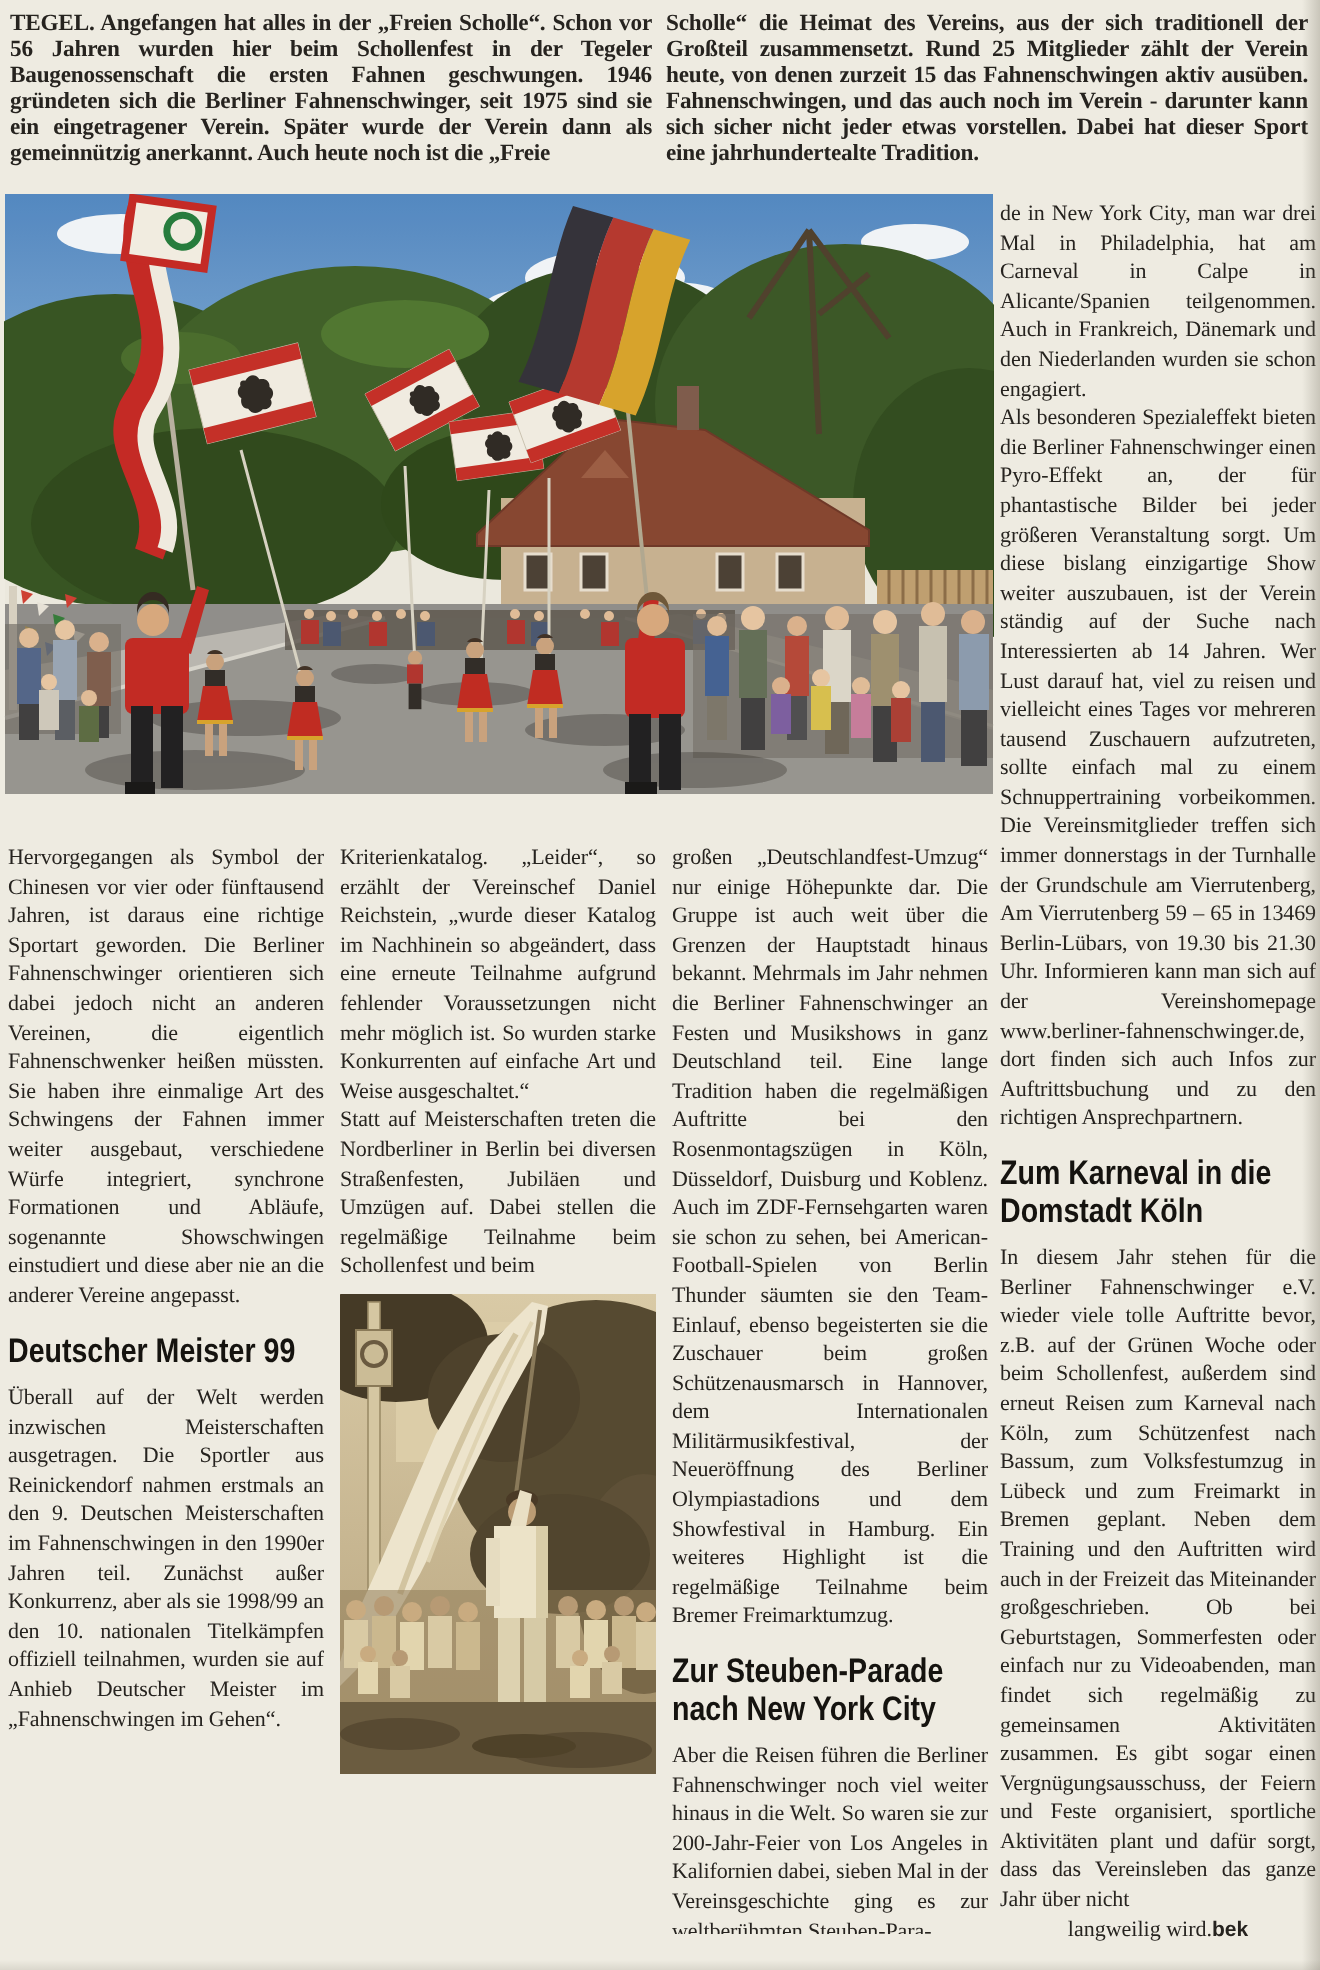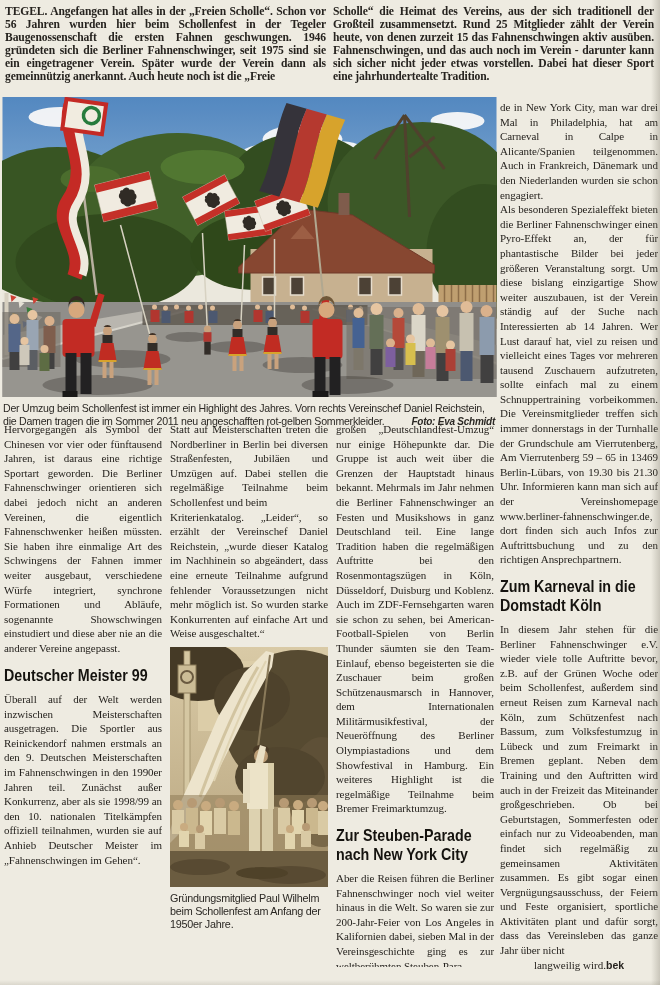--- a/index.html
+++ b/index.html
@@ -301,36 +301,32 @@
         <circle cx="324" cy="213" r="8" fill="#d8a87c"></circle>
         <path d="M316,211 a8,8 0 0 1 16,0 l0,-3 a8,9 0 0 0 -16,0 z" fill="#6b5434"></path>
         <rect x="312" y="260" width="11" height="38" fill="#1a1a1c"></rect>
         <rect x="327" y="260" width="11" height="38" fill="#1a1a1c"></rect>
         <rect x="310" y="294" width="16" height="6" fill="#111"></rect>
       </g>
       <rect width="494" height="300" fill="#cbb894" opacity="0.05"></rect>
     </svg>
   </div>
 
-  <div class="caption-main">
-    <span>Der Umzug beim Schollenfest ist immer ein Highlight des Jahres. Vorn rechts Vereinschef Daniel Reichstein, die Damen tragen die im Sommer 2011 neu angeschafften rot-gelben Sommerkleider.</span>
-    <span class="credit">Foto: Eva Schmidt</span>
-  </div>
 
   <div class="col col1">
     <p class="body">Hervorgegangen als Symbol der Chinesen vor vier oder fünftausend Jahren, ist daraus eine richtige Sportart geworden. Die Berliner Fahnenschwinger orientieren sich dabei jedoch nicht an anderen Vereinen, die eigentlich Fahnenschwenker heißen müssten. Sie haben ihre einmalige Art des Schwingens der Fahnen immer weiter ausgebaut, verschiedene Würfe integriert, synchrone Formationen und Abläufe, sogenannte Showschwingen einstudiert und diese aber nie an die anderer Vereine angepasst.</p>
     <h2>
       <span class="hl">Deutscher Meister 99</span>
     </h2>
     <p class="body">Überall auf der Welt werden inzwischen Meisterschaften ausgetragen. Die Sportler aus Reinickendorf nahmen erstmals an den 9. Deutschen Meisterschaften im Fahnenschwingen in den 1990er Jahren teil. Zunächst außer Konkurrenz, aber als sie 1998/99 an den 10. nationalen Titelkämpfen offiziell teilnahmen, wurden sie auf Anhieb Deutscher Meister im „Fahnenschwingen im Gehen“.</p>
   </div>
 
   <div class="col col2">
+    <p class="body">Kriterienkatalog. „Leider“, so erzählt der Vereinschef Daniel Reichstein, „wurde dieser Katalog im Nachhinein so abgeändert, dass eine erneute Teilnahme aufgrund fehlender Voraussetzungen nicht mehr möglich ist. So wurden starke Konkurrenten auf einfache Art und Weise ausgeschaltet.“</p>
     <p class="body">Statt auf Meisterschaften treten die Nordberliner in Berlin bei diversen Straßenfesten, Jubiläen und Umzügen auf. Dabei stellen die regelmäßige Teilnahme beim Schollenfest und beim</p>
-    <p class="body">Kriterienkatalog. „Leider“, so erzählt der Vereinschef Daniel Reichstein, „wurde dieser Katalog im Nachhinein so abgeändert, dass eine erneute Teilnahme aufgrund fehlender Voraussetzungen nicht mehr möglich ist. So wurden starke Konkurrenten auf einfache Art und Weise ausgeschaltet.“</p>
     <div class="photo2">
       <svg width="158" height="240" viewBox="0 0 158 240" xmlns="http://www.w3.org/2000/svg">
         <defs>
           <linearGradient id="sep" x1="0" y1="0" x2="0" y2="1">
             <stop offset="0" stop-color="#d9caa6"></stop>
               <stop offset="1" stop-color="#b7a47e"></stop>
           </linearGradient>
         </defs>
         <rect width="158" height="240" fill="url(#sep)"></rect>
         <rect x="28" y="14" width="58" height="70" fill="#dccda8"></rect>
@@ -394,23 +390,20 @@
           <rect x="92" y="162" width="11" height="58" fill="#d6caa6"></rect>
           <rect x="77" y="218" width="13" height="6" fill="#3c3222"></rect>
           <rect x="91" y="220" width="13" height="6" fill="#3c3222"></rect>
         </g>
         <rect x="0" y="204" width="158" height="36" fill="#6b5c40"></rect>
         <ellipse cx="30" cy="220" rx="30" ry="8" fill="#584a32"></ellipse>
         <ellipse cx="120" cy="228" rx="36" ry="9" fill="#584a32"></ellipse>
         <ellipse cx="92" cy="226" rx="26" ry="6" fill="#4f4229"></ellipse>
       </svg>
     </div>
-    <div class="caption2">
-      <span>Gründungsmitglied Paul Wilhelm beim Schollenfest am Anfang der 1950er Jahre.</span>
-    </div>
   </div>
 
   <div class="col col3">
     <p class="body">großen „Deutschlandfest-Umzug“ nur einige Höhepunkte dar. Die Gruppe ist auch weit über die Grenzen der Hauptstadt hinaus bekannt. Mehrmals im Jahr nehmen die Berliner Fahnenschwinger an Festen und Musikshows in ganz Deutschland teil. Eine lange Tradition haben die regelmäßigen Auftritte bei den Rosenmontagszügen in Köln, Düsseldorf, Duisburg und Koblenz. Auch im ZDF-Fernsehgarten waren sie schon zu sehen, bei American-Football-Spielen von Berlin Thunder säumten sie den Team-Einlauf, ebenso begeisterten sie die Zuschauer beim großen Schützenausmarsch in Hannover, dem Internationalen Militärmusikfestival, der Neueröffnung des Berliner Olympiastadions und dem Showfestival in Hamburg. Ein weiteres Highlight ist die regelmäßige Teilnahme beim Bremer Freimarktumzug.</p>
     <h2>
       <span class="hl">Zur Steuben-Parade</span>
       <span class="hl">nach New York City</span>
     </h2>
     <p class="body">Aber die Reisen führen die Berliner Fahnenschwinger noch viel weiter hinaus in die Welt. So waren sie zur 200-Jahr-Feier von Los Angeles in Kalifornien dabei, sieben Mal in der Vereinsgeschichte ging es zur weltberühmten Steuben-Para-</p>
   </div>

